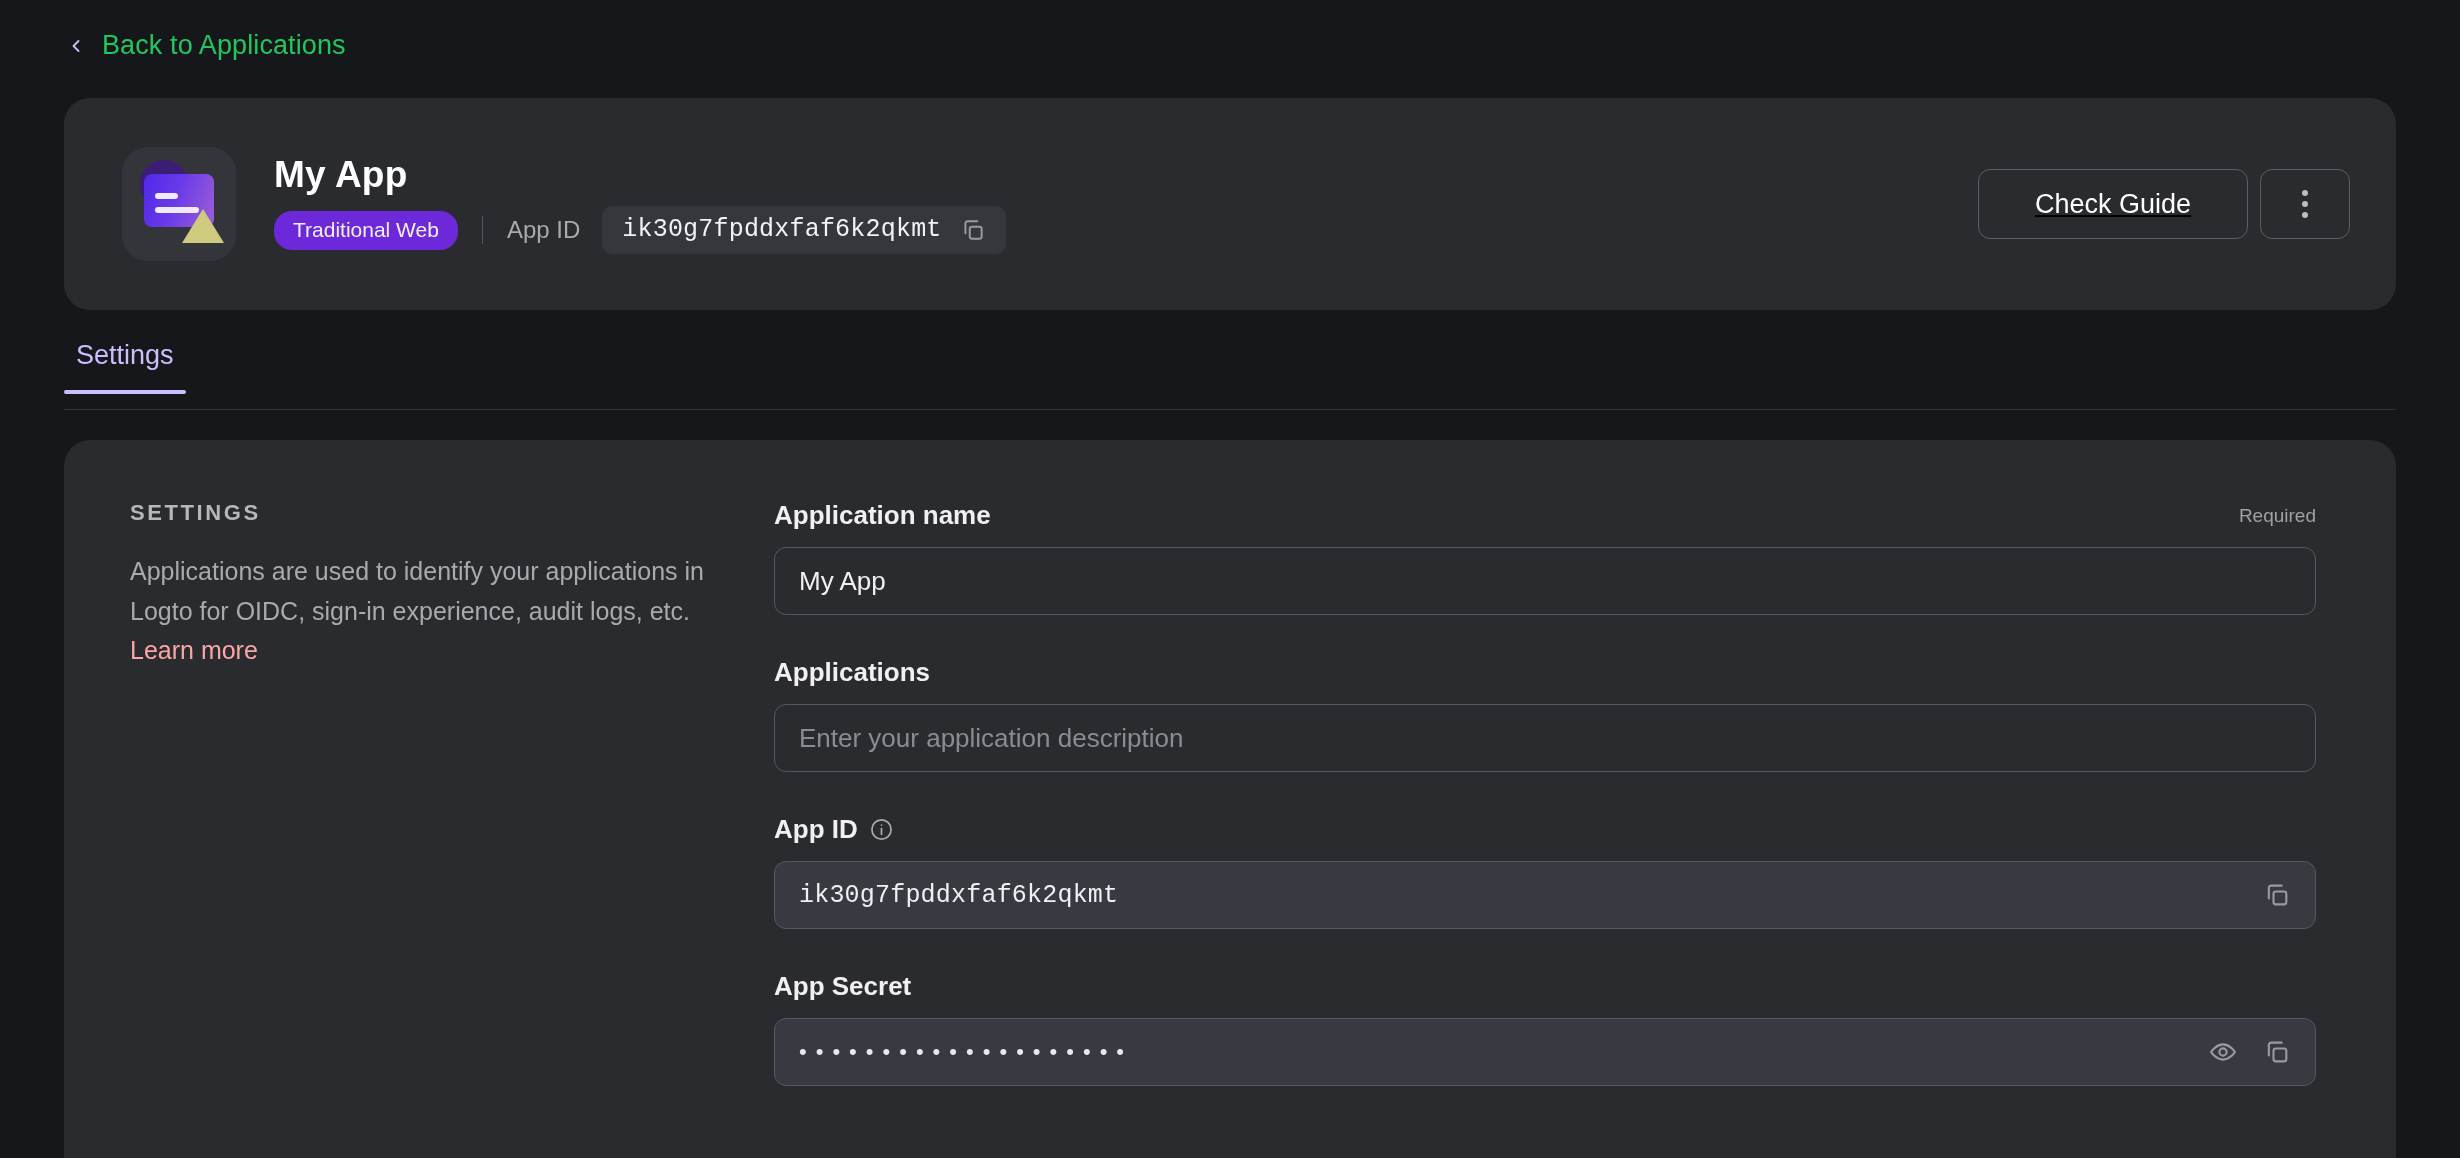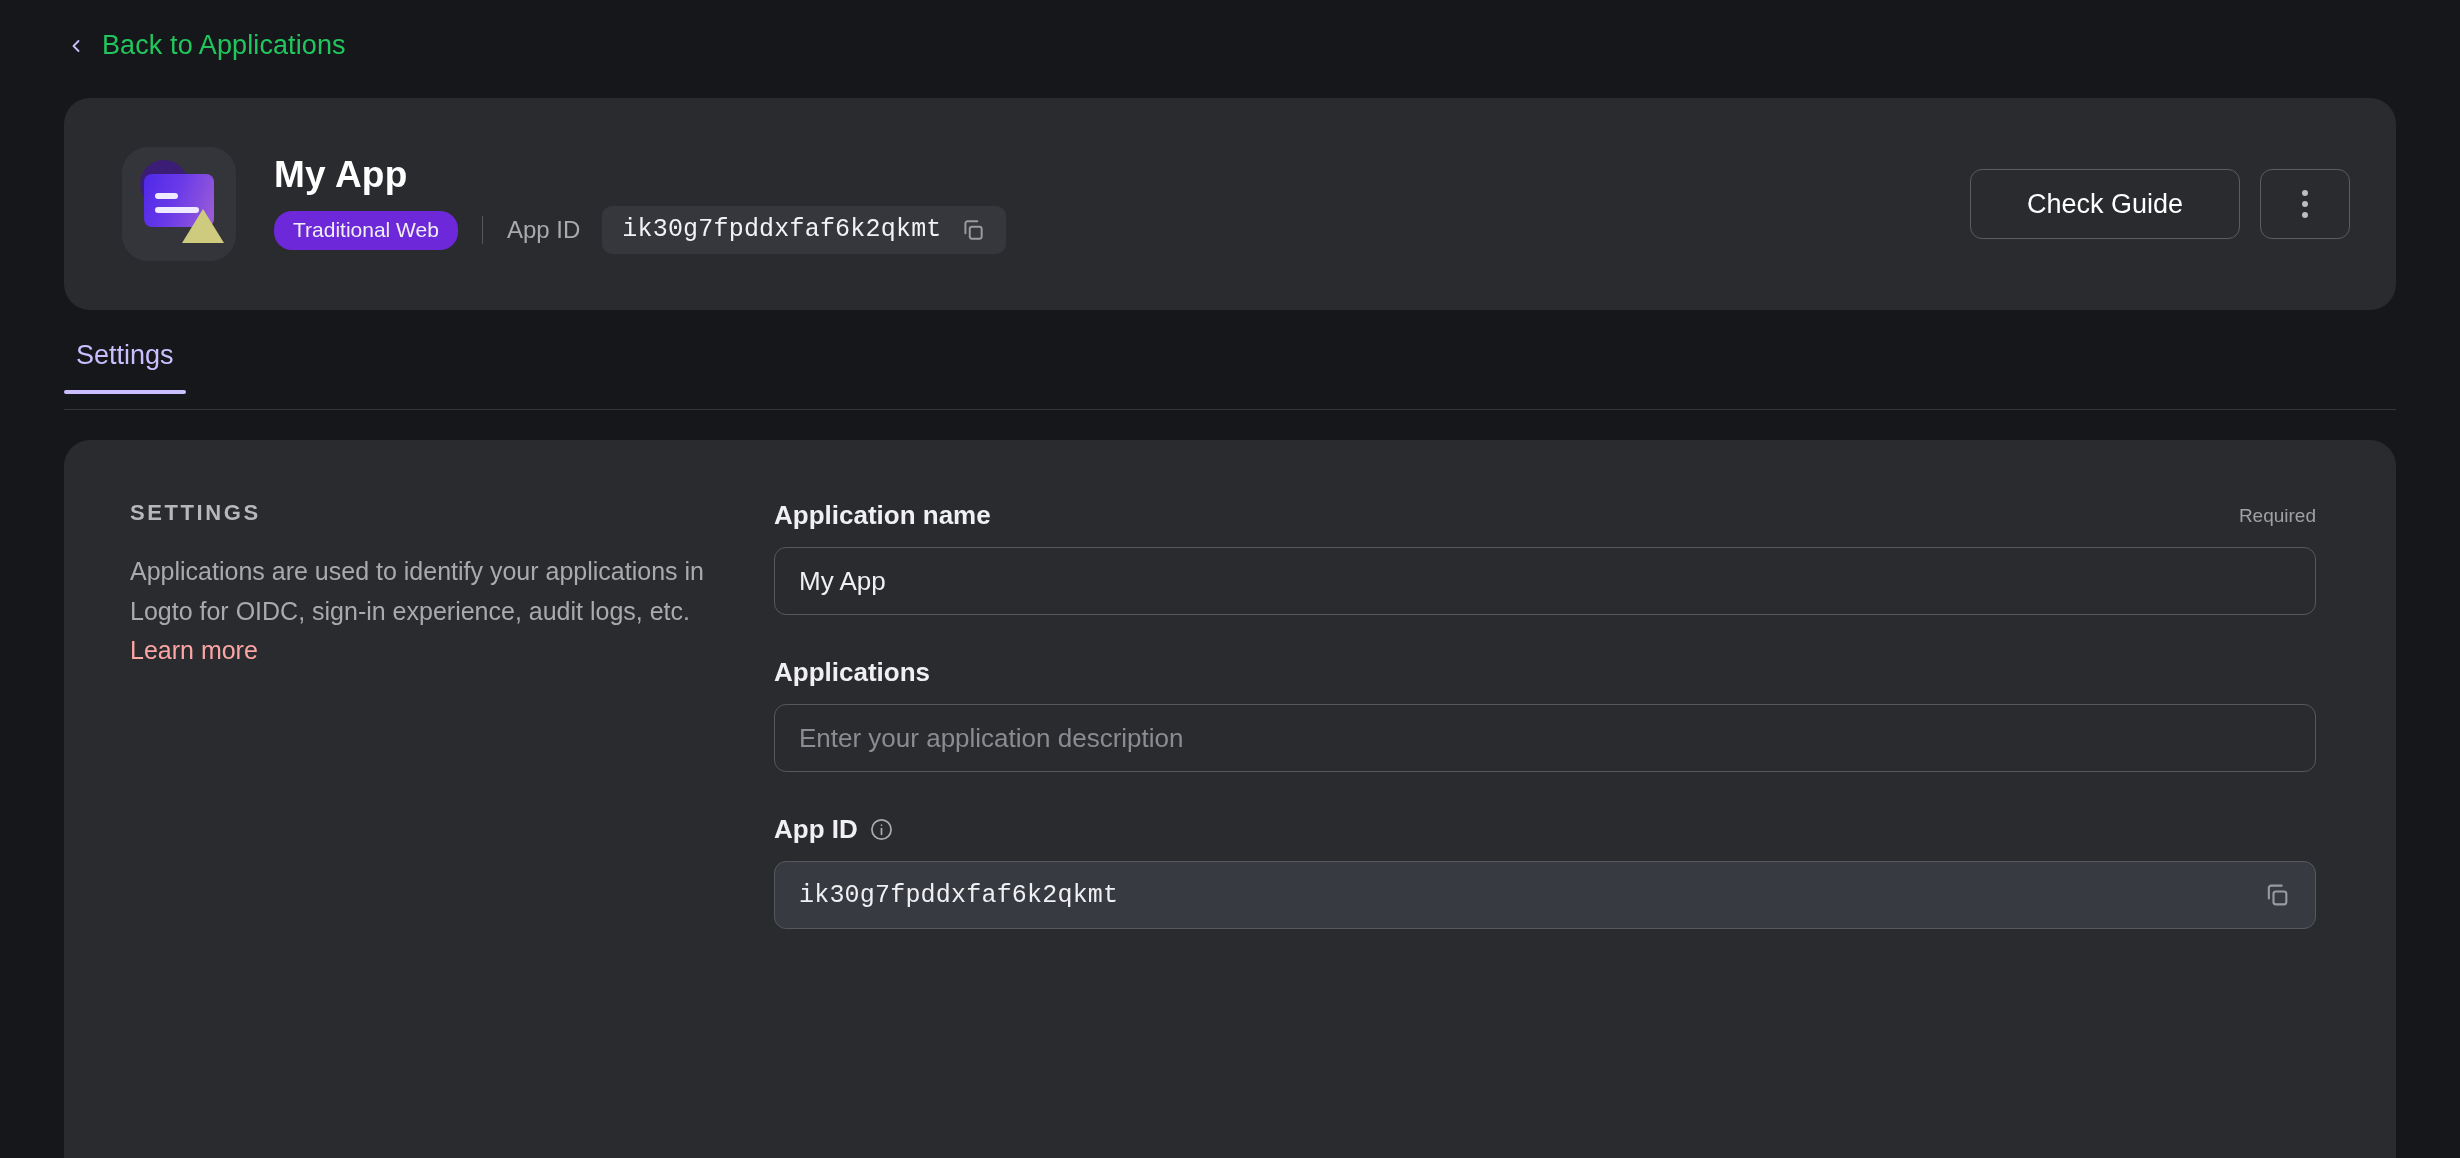--- a/index.html
+++ b/index.html
@@ -167,21 +167,22 @@
     align-items: center;
     justify-content: center;
     color: #9a9ba0;
     cursor: pointer;
   }
 
   .header-actions {
     margin-left: auto;
     display: flex;
     align-items: center;
-    gap: 20px;
+    gap: 12px;
+    text-decoration: underline;
   }
   .btn-outline {
     height: 70px;
     min-width: 270px;
     padding: 0 30px;
     border: 1px solid #5b5d63;
     border-radius: 12px;
     background: transparent;
     color: #ffffff;
     font-size: 27px;
@@ -449,17 +450,39 @@
             <span class="icon-btn-plain">
               <svg viewBox="0 0 24 24" fill="none" stroke="currentColor" stroke-width="1.8" stroke-linecap="round" stroke-linejoin="round" width="28" height="28">
                 <rect x="9" y="9" width="11" height="11" rx="2"></rect>
                 <path d="M5 15V6a2 2 0 0 1 2-2h9"></path>
               </svg>
             </span>
           </span>
         </div>
       </div>
 
+      <div class="field">
+        <div class="field-head">
+          <span class="field-label">App Secret</span>
+        </div>
+        <div class="input-wrap readonly">
+          <span class="secret-dots">••••••••••••••••••••</span>
+          <span class="field-actions">
+            <span class="icon-btn-plain">
+              <svg viewBox="0 0 24 24" fill="none" stroke="currentColor" stroke-width="1.8" stroke-linecap="round" stroke-linejoin="round" width="28" height="28">
+                <path d="M1.8 12S5.8 5.5 12 5.5 22.2 12 22.2 12 18.2 18.5 12 18.5 1.8 12 1.8 12z"></path>
+                <circle cx="12" cy="12" r="3.1"></circle>
+              </svg>
+            </span>
+            <span class="icon-btn-plain">
+              <svg viewBox="0 0 24 24" fill="none" stroke="currentColor" stroke-width="1.8" stroke-linecap="round" stroke-linejoin="round" width="28" height="28">
+                <rect x="9" y="9" width="11" height="11" rx="2"></rect>
+                <path d="M5 15V6a2 2 0 0 1 2-2h9"></path>
+              </svg>
+            </span>
+          </span>
+        </div>
+      </div>
 
     </div>
   </div>
 
 </div>
 
 </body></html>

